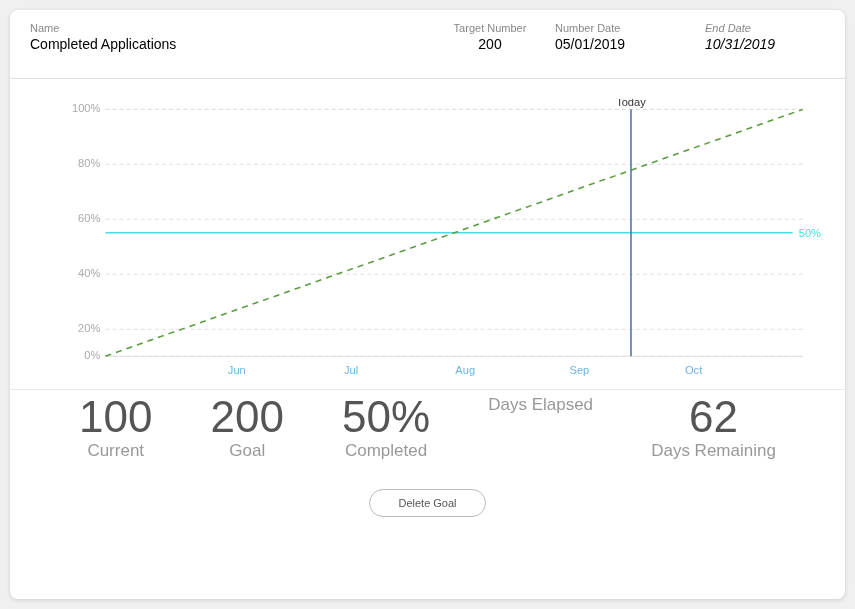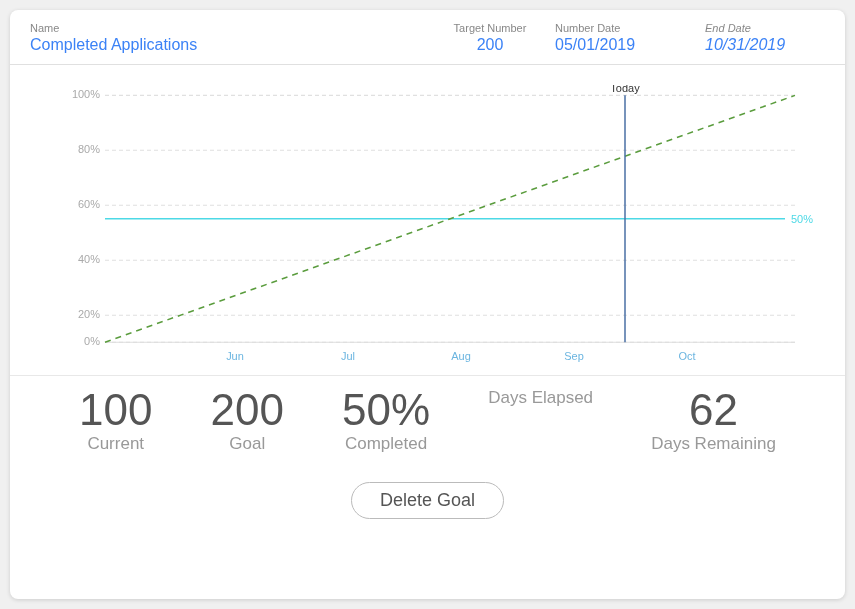--- a/index.html
+++ b/index.html
@@ -14,61 +14,61 @@
     .card {
       background: #fff;
       border-radius: 8px;
       box-shadow: 0 1px 4px rgba(0,0,0,0.15);
       width: 835px;
       min-height: 589px;
       padding: 0;
       position: relative;
     }
     .header {
-      padding: 12px 20px 10px 20px;
+      padding: 12px 20px 26px 20px;
       border-bottom: 1px solid #e0e0e0;
       display: flex;
       align-items: flex-start;
       gap: 0;
     }
     .header-field {
       display: flex;
       flex-direction: column;
       gap: 2px;
     }
     .header-label {
       font-size: 11px;
       color: #888;
     }
     .header-value {
-      font-size: 16px;
-      color: #3b82f6;
+      font-size: 14px;
+      color: #000000;
       font-weight: 400;
     }
     .header-field:first-child {
       flex: 1;
     }
     .header-field.target { min-width: 130px; text-align: center; }
     .header-field.start { min-width: 150px; }
     .header-field.end { min-width: 120px; font-style: italic; }
 
     .chart-area {
-      padding: 20px 30px 10px 55px;
+      padding: 20px 22px 10px 55px;
       position: relative;
       height: 310px;
     }
     svg.chart {
       width: 100%;
       height: 100%;
     }
     .stats-row {
       display: flex;
       justify-content: space-around;
       align-items: flex-start;
-      padding: 12px 40px 10px 40px;
+      padding: 5px 40px 10px 40px;
       border-top: 1px solid #e8e8e8;
     }
     .stat-item {
       display: flex;
       flex-direction: column;
       align-items: center;
       gap: 2px;
     }
     .stat-value {
       font-size: 44px;
@@ -83,21 +83,21 @@
     .footer {
       display: flex;
       justify-content: center;
       padding: 18px 0 20px 0;
     }
     .delete-btn {
       border: 1px solid #bbb;
       background: #fff;
       border-radius: 20px;
       padding: 7px 28px;
-      font-size: 18px;
+      font-size: 11px;
       color: #555;
       cursor: pointer;
     }
   </style>
 </head>
 <body>
 
 <div class="card">
 
   <div class="header">

